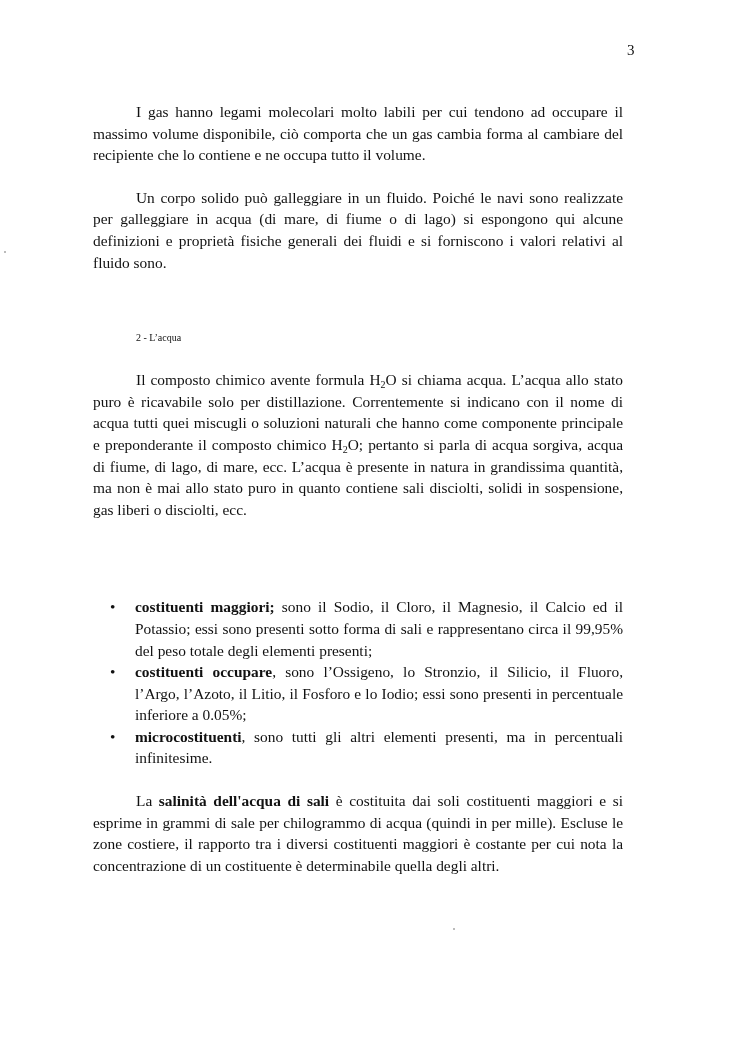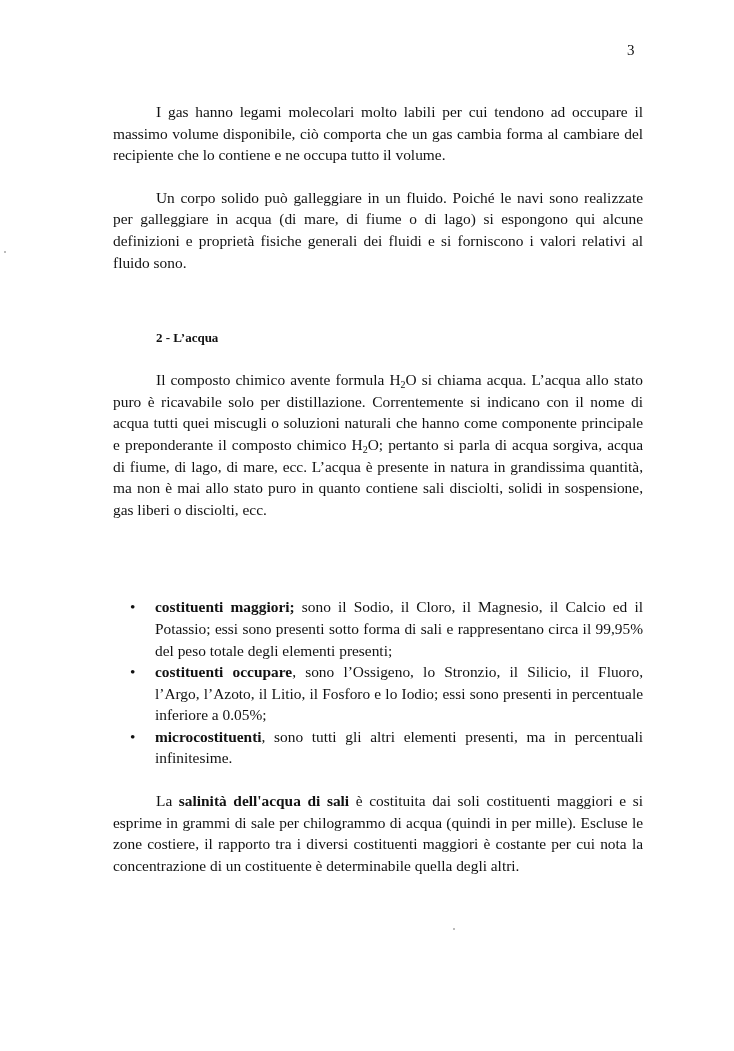--- a/index.html
+++ b/index.html
@@ -16,35 +16,35 @@
       color: #111111;
     }
     .page-number {
       position: absolute;
       top: 42px;
       left: 627px;
       font-size: 15px;
     }
     .content {
       position: absolute;
-      left: 113px;
+      left: 93px;
       width: 530px;
       top: 101px;
     }
     p.para {
       margin: 0;
       font-size: 15.4px;
       line-height: 21.6px;
       text-align: justify;
       text-indent: 43px;
     }
     h2.section {
       margin: 0;
-      font-size: 13px;
-      font-weight: bold;
+      font-size: 10px;
+      font-weight: normal;
       line-height: 21px;
       padding-left: 43px;
     }
     .gap-para { height: 21px; }
     .gap-section-before { height: 54px; }
     .gap-section-after { height: 21px; }
     ul.bullets {
       margin: 0;
       padding: 0;
       list-style: none;

